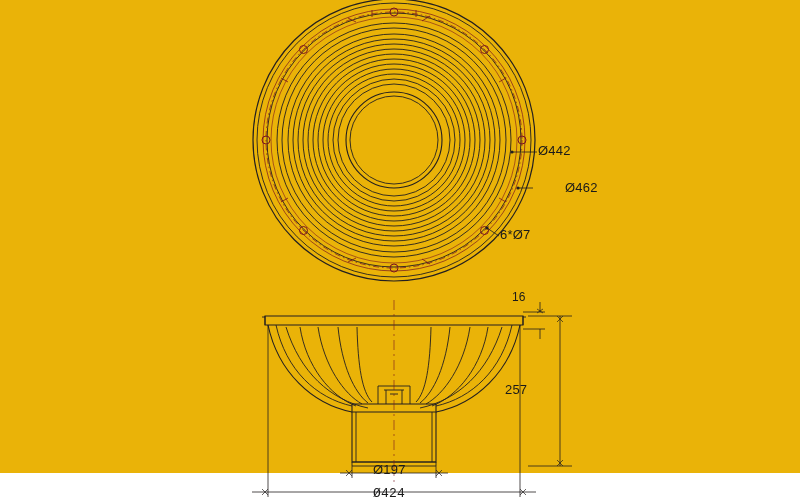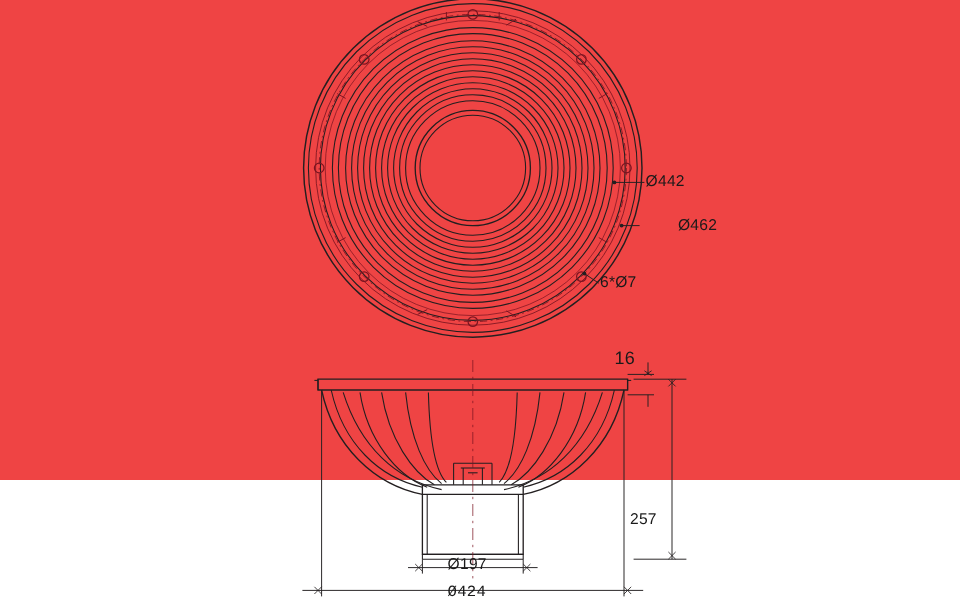--- a/index.html
+++ b/index.html
@@ -9,38 +9,38 @@
   }
   body {
     width: 800px;
     height: 500px;
     overflow: hidden;
     font-family: "Liberation Sans", sans-serif;
   }
   #sheet {
     position: relative;
     width: 800px;
-    height: 400px;
-    background: #ef4444;
+    height: 473px;
+    background: #eab308;
   }
   #sheet svg {
     position: absolute;
     left: 0;
     top: 0;
   }
   .dim-label {
     position: absolute;
     font-family: "Liberation Sans", sans-serif;
     font-size: 13px;
     color: #1a1a1a;
     white-space: nowrap;
     letter-spacing: 0.2px;
   }
   .dim-label.small {
-    font-size: 15px;
+    font-size: 12px;
   }
 </style>
 </head>
 <body>
 
 <div id="sheet">
 
   <svg width="800" height="500" viewBox="0 0 800 500">
     <defs>
       <g id="dummy"></g>
@@ -191,17 +191,17 @@
       <path d="M520 489 L526 495 M520 495 L526 489" stroke-width="0.7"></path>
     </g>
 
   </svg>
 
   <div class="dim-label" style="left:538px; top:143px;">Ø442</div>
   <div class="dim-label" style="left:533px; top:180px;margin-left:32px;">Ø462</div>
   <div class="dim-label" style="left:500px; top:227px;">6*Ø7</div>
 
   <div class="dim-label small" style="left:512px; top:290px;">16</div>
-  <div class="dim-label" style="left:525px; top:382px;margin-top:43px;">257</div>
+  <div class="dim-label" style="left:505px; top:382px;">257</div>
   <div class="dim-label" style="left:373px; top:462px;">Ø197</div>
   <div class="dim-label" style="left:373px; top:486px;font-family:Liberation Mono, monospace;">Ø424</div>
 
 </div>
 
 </body></html>

